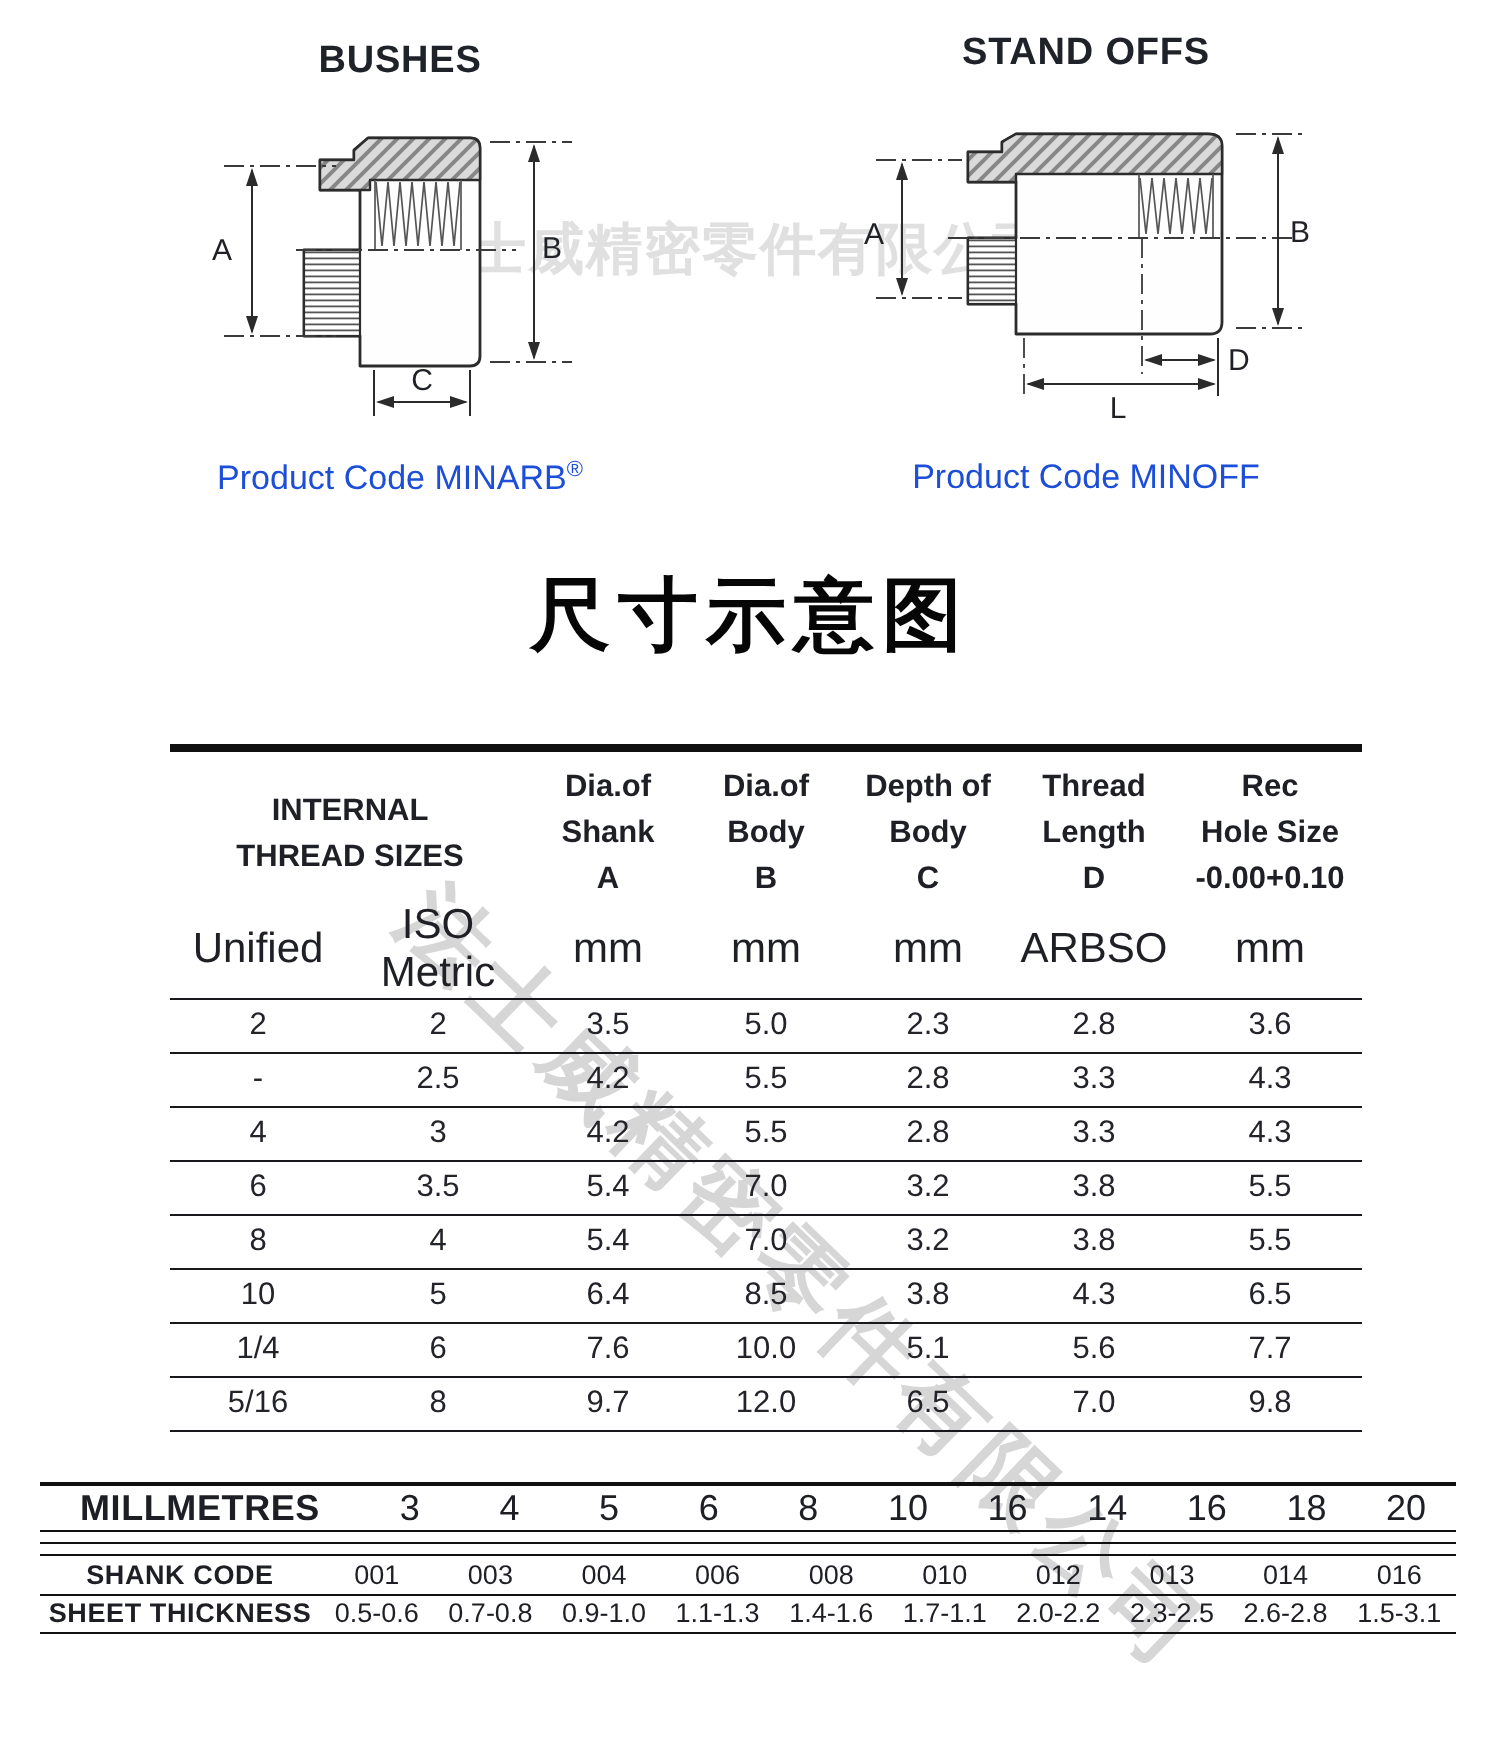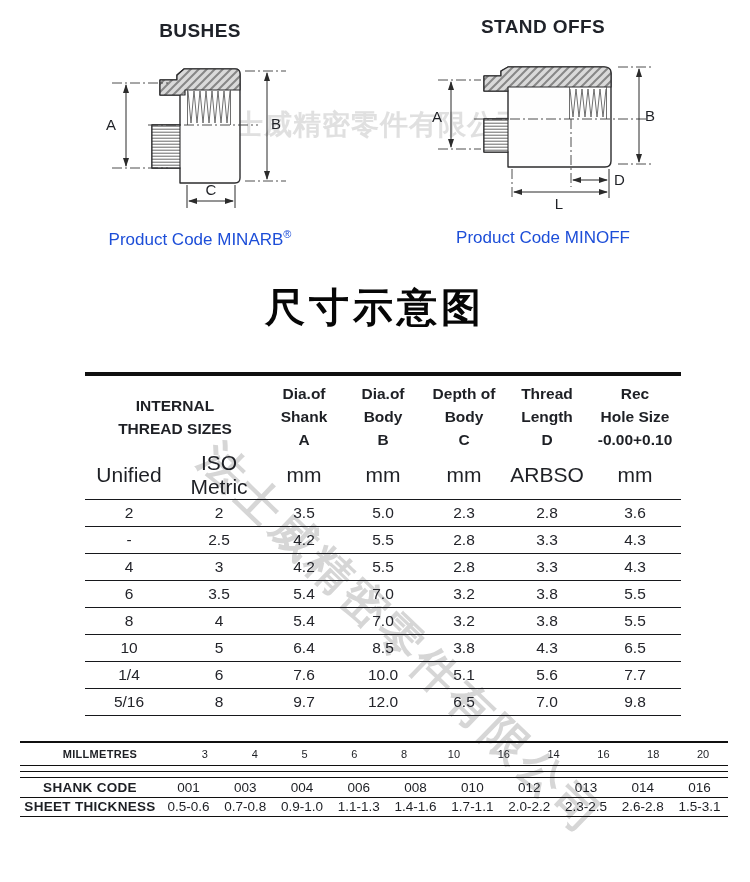--- a/index.html
+++ b/index.html
@@ -38,21 +38,21 @@
   .thread-table th, .thread-table td { padding:0; text-align:center; }
   .thread-table thead tr.hdr th { vertical-align:middle; padding-top:6px; }
   .hdr-line { line-height:23px; font-size:15.5px; font-weight:bold; color:#1e2025; }
   .thread-table thead tr.units th { height:31px; font-weight:normal; font-size:21px;
     vertical-align:middle; border-bottom:1.6px solid #17181c; color:#1e2025; }
   .thread-table tbody td { height:26px; font-size:15.5px; border-top:1.6px solid #17181c; color:#23242a; }
   
   .mm-outer { position:absolute; left:20px; top:741px; width:708px; z-index:1;
     border-bottom:1.5px solid #101010; padding-bottom:5px; }
   .mm-table { width:100%; border-top:2.2px solid #101010; border-bottom:1.5px solid #101010; }
-  .mm-table td { height:22px; font-size:11px; text-align:center; padding:0; color:#1d1f24;margin-top:19px; }
+  .mm-table td { height:22px; font-size:18px; text-align:center; padding:0; color:#1d1f24;margin-top:19px; }
   .row-label { font-weight:bold; font-size:12.5px; letter-spacing:0.3px; color:#17191d; }
   .shank-table { position:absolute; left:20px; top:777px; width:708px; z-index:1;
     border-top:1.6px solid #101010; border-bottom:1.6px solid #101010; }
   .shank-table td { height:18.5px; font-size:13.5px; text-align:center; padding:0; color:#1d1f24; }
   .shank-table tr + tr td { border-top:1.5px solid #101010; }
 </style>
 </head>
 <body>
 
 <div class="wm wm-h">法士威精密零件有限公司</div>

